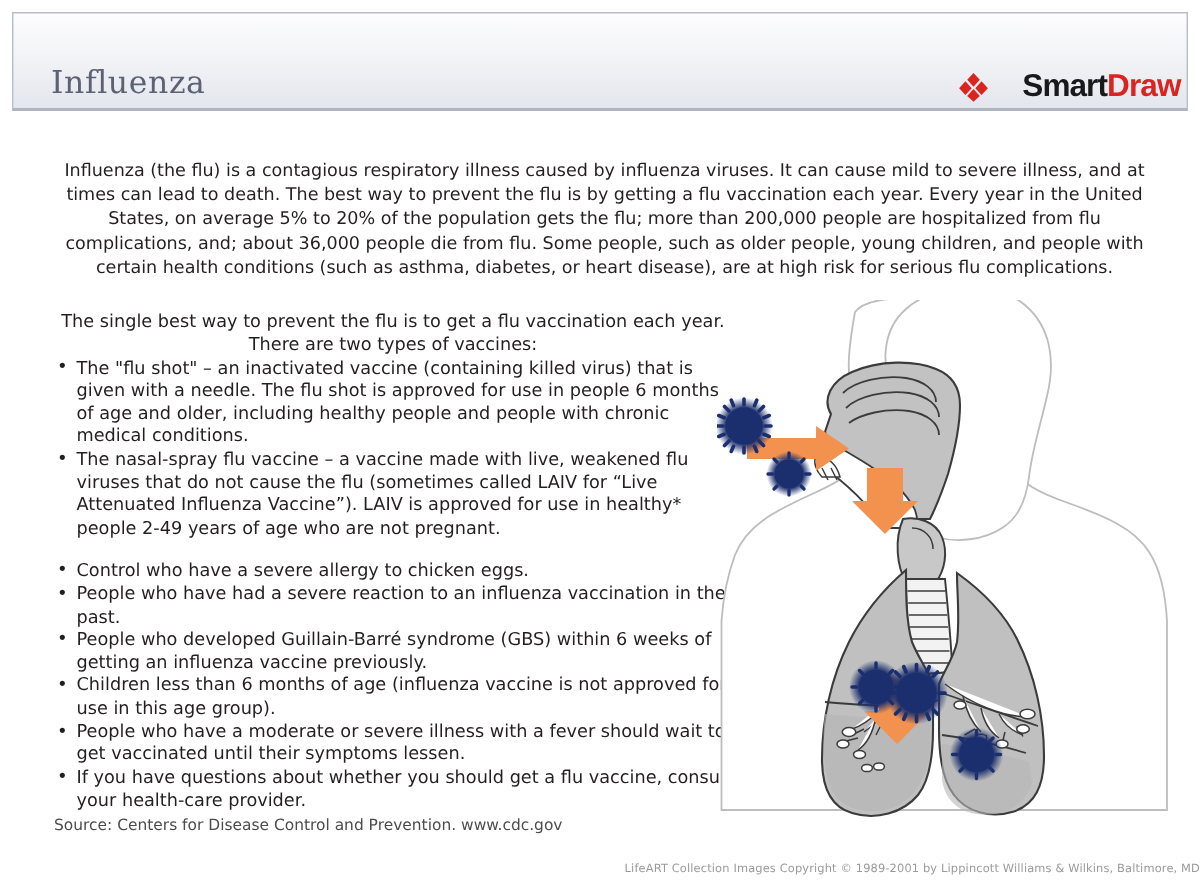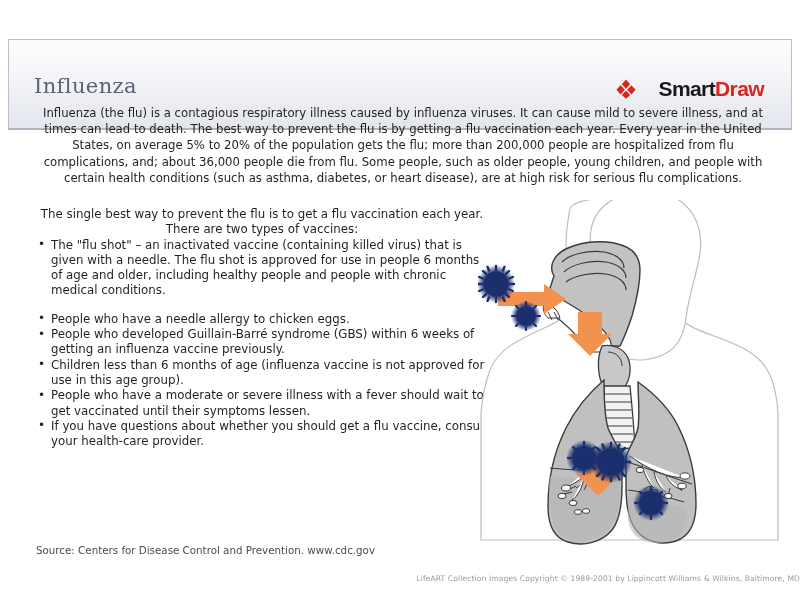--- a/index.html
+++ b/index.html
@@ -5,35 +5,34 @@
   html,body{margin:0;padding:0;}
   body{
     width:800px;height:593px;
     background:#ffffff;
     font-family:"DejaVu Sans", sans-serif;
     overflow:hidden;
     position:relative;
   }
   
   .header{
-    position:absolute;left:8px;top:8px;width:784px;height:91px;
+    position:absolute;left:8px;top:8px;width:784px;height:66px;
     box-sizing:border-box;
     background:linear-gradient(180deg,#fdfdfe 0%,#f3f4f7 45%,#e3e6ed 100%);
     border:1px solid #b9bec9;
     border-bottom:2px solid #aeb4c0;
-    margin-top:31px;
   }
   .header-title{
     position:absolute;left:25px;top:34px;
     font-family:"DejaVu Serif", serif;
     font-size:21px;color:#5b6274;letter-spacing:.4px;
     white-space:nowrap;
   }
   .logo{
-    position:absolute;right:27px;top:38px;
+    position:absolute;right:4px;top:38px;
     display:flex;align-items:center;gap:23px;
   }
   .logo-mark{width:20px;height:20px;position:relative;flex:0 0 auto;}
   .logo-text{
     font-family:"Liberation Sans", sans-serif;
     font-size:21px;font-weight:bold;letter-spacing:-0.6px;line-height:1;
     white-space:nowrap;
   }
   .logo-smart{color:#19191c;}
   .logo-draw{color:#d9241f;}
@@ -96,26 +95,28 @@
   </div>
 </div>
 
 <div class="intro">Influenza (the flu) is a contagious respiratory illness caused by influenza viruses. It can cause mild to severe illness, and at times can lead to death. The best way to prevent the flu is by getting a flu vaccination each year. Every year in the United States, on average 5% to 20% of the population gets the flu; more than 200,000 people are hospitalized from flu complications, and; about 36,000 people die from flu. Some people, such as older people, young children, and people with certain health conditions (such as asthma, diabetes, or heart disease), are at high risk for serious flu complications.</div>
 
 <div class="leftcol">
 
   <div class="para">The single best way to prevent the flu is to get a flu vaccination each year. There are two types of vaccines:</div>
   <ul class="bl">
     <li>The "flu shot" – an inactivated vaccine (containing killed virus) that is given with a needle. The flu shot is approved for use in people 6 months of age and older, including healthy people and people with chronic medical conditions.</li>
+    <li>The nasal-spray flu vaccine – a vaccine made with live, weakened flu viruses that do not cause the flu (sometimes called LAIV for “Live Attenuated Influenza Vaccine”). LAIV is approved for use in healthy* people 2-49 years of age who are not pregnant.</li>
   </ul>
 
   <div class="gap"></div>
 
   <ul class="bl">
-    <li>People who have a needle allergy to chicken eggs.</li>
+    <li>Control who have a severe allergy to chicken eggs.</li>
+    <li>People who have had a severe reaction to an influenza vaccination in the past.</li>
     <li>People who developed Guillain-Barré syndrome (GBS) within 6 weeks of getting an influenza vaccine previously.</li>
     <li>Children less than 6 months of age (influenza vaccine is not approved for use in this age group).</li>
     <li>People who have a moderate or severe illness with a fever should wait to get vaccinated until their symptoms lessen.</li>
     <li>If you have questions about whether you should get a flu vaccine, consult your health-care provider.</li>
   </ul>
 </div>
 
 <div class="source">Source: Centers for Disease Control and Prevention.  www.cdc.gov</div>
 
 <div class="figure">

